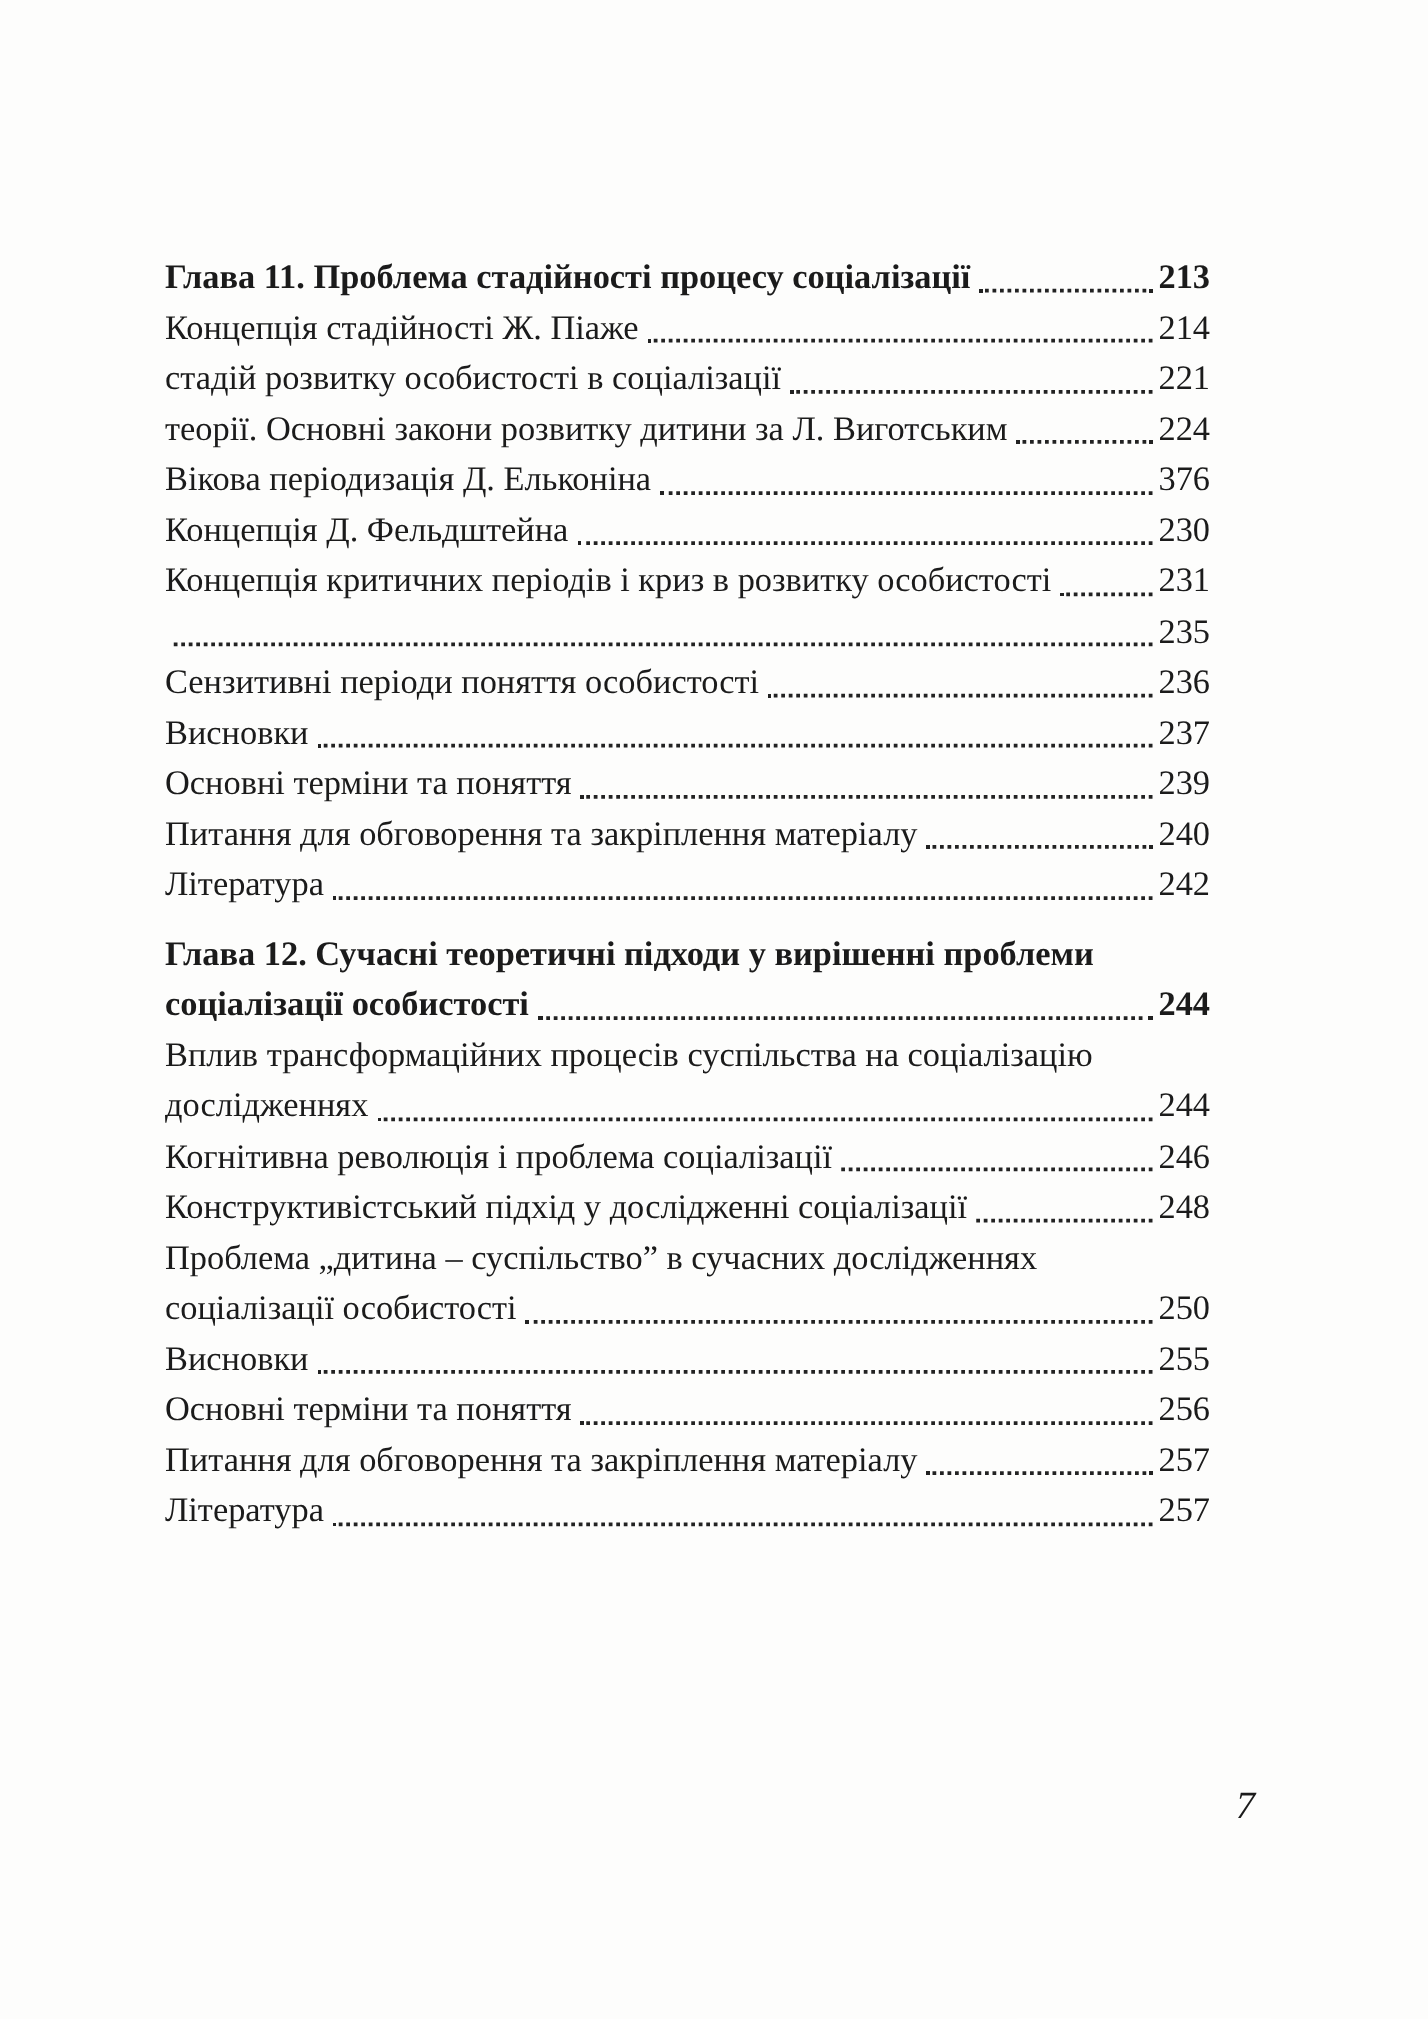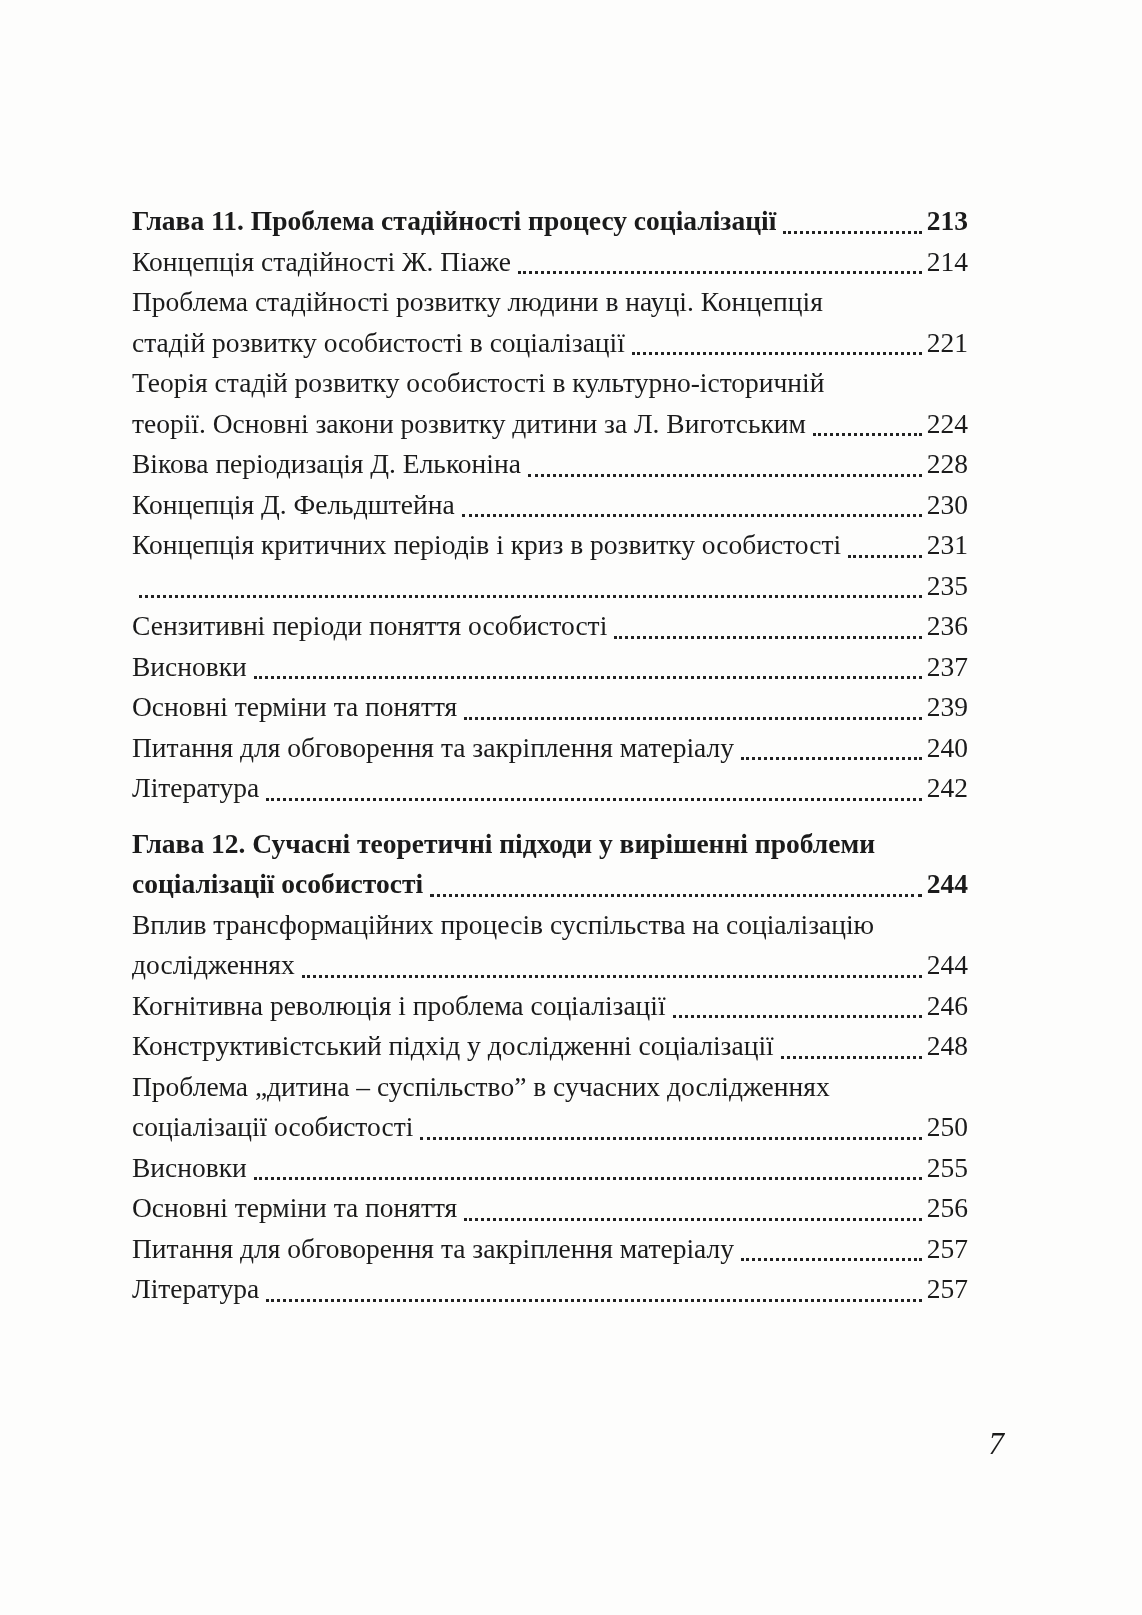--- a/index.html
+++ b/index.html
@@ -59,39 +59,33 @@
           <span class="t">Глава 11. Проблема стадійності процесу соціалізації</span>
           <span class="leader"></span>
           <span class="pg">213</span>
         </div>
         <div class="toc-row">
           <span class="t">Концепція стадійності Ж. Піаже</span>
           <span class="leader"></span>
           <span class="pg">214</span>
         </div>
         <div class="toc-row">
-          <span class="t">Проблема стадійності розвитку людини в науці. Концепція</span>
-        </div>
-        <div class="toc-row">
           <span class="t">стадій розвитку особистості в соціалізації</span>
           <span class="leader"></span>
           <span class="pg">221</span>
-        </div>
-        <div class="toc-row">
-          <span class="t">Теорія стадій розвитку особистості в культурно-історичній</span>
         </div>
         <div class="toc-row">
           <span class="t">теорії. Основні закони розвитку дитини за Л. Виготським</span>
           <span class="leader"></span>
           <span class="pg">224</span>
         </div>
         <div class="toc-row">
           <span class="t">Вікова періодизація Д. Ельконіна</span>
           <span class="leader"></span>
-          <span class="pg">228</span>
+          <span class="pg">376</span>
         </div>
         <div class="toc-row">
           <span class="t">Концепція Д. Фельдштейна</span>
           <span class="leader"></span>
           <span class="pg">230</span>
         </div>
         <div class="toc-row">
           <span class="t">Концепція критичних періодів і криз в розвитку особистості</span>
           <span class="leader"></span>
           <span class="pg">231</span>

